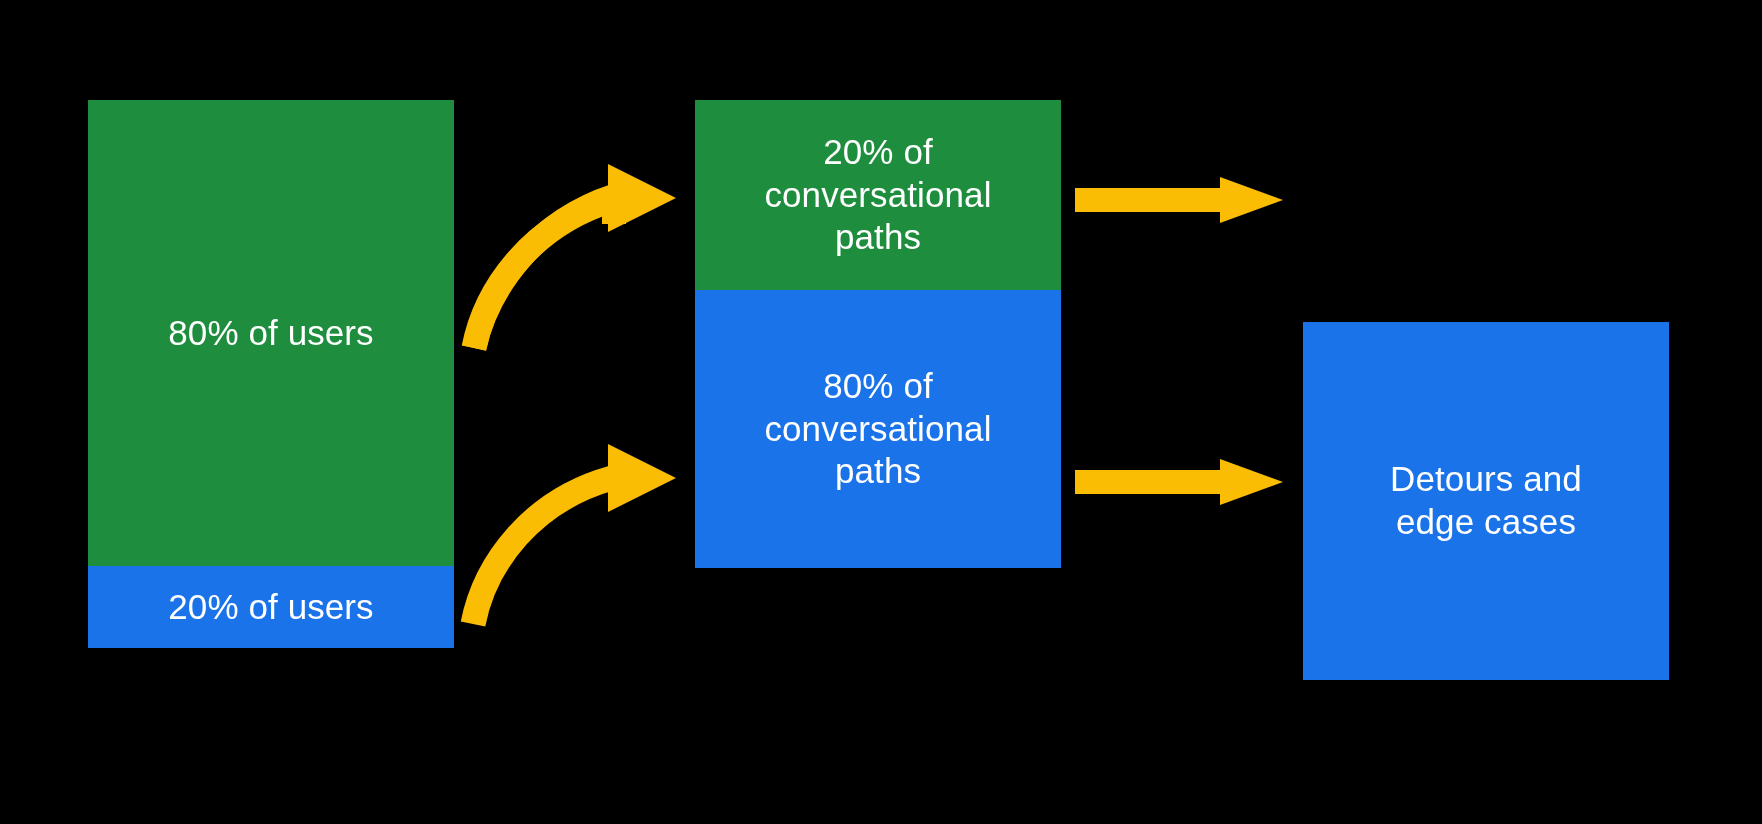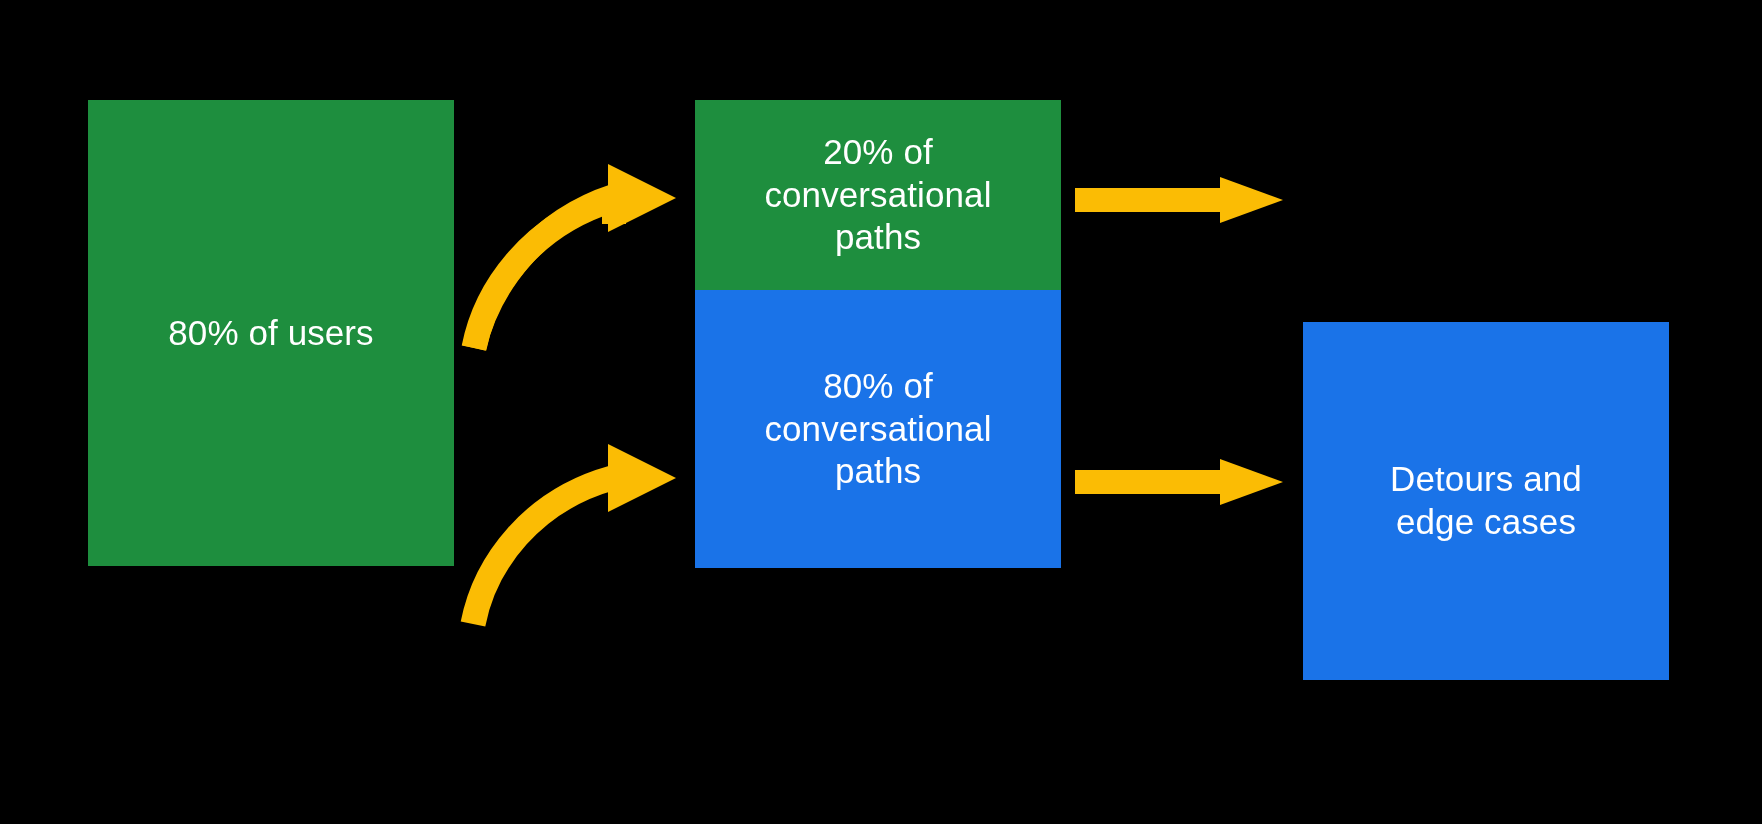--- a/index.html
+++ b/index.html
@@ -77,20 +77,23 @@
 </style>
 </head>
 <body>
 
 <div id="canvas">
 
   <div class="column" id="col-users">
     <div class="segment seg-green">
       <span class="seg-label">80% of users</span>
     </div>
+    <div class="segment seg-blue">
+      <span class="seg-label">20% of users</span>
+    </div>
   </div>
 
   <div class="column" id="col-paths">
     <div class="segment seg-green">
       <span class="seg-label">20% of
 conversational
 paths</span>
     </div>
     <div class="segment seg-blue">
       <span class="seg-label">80% of

